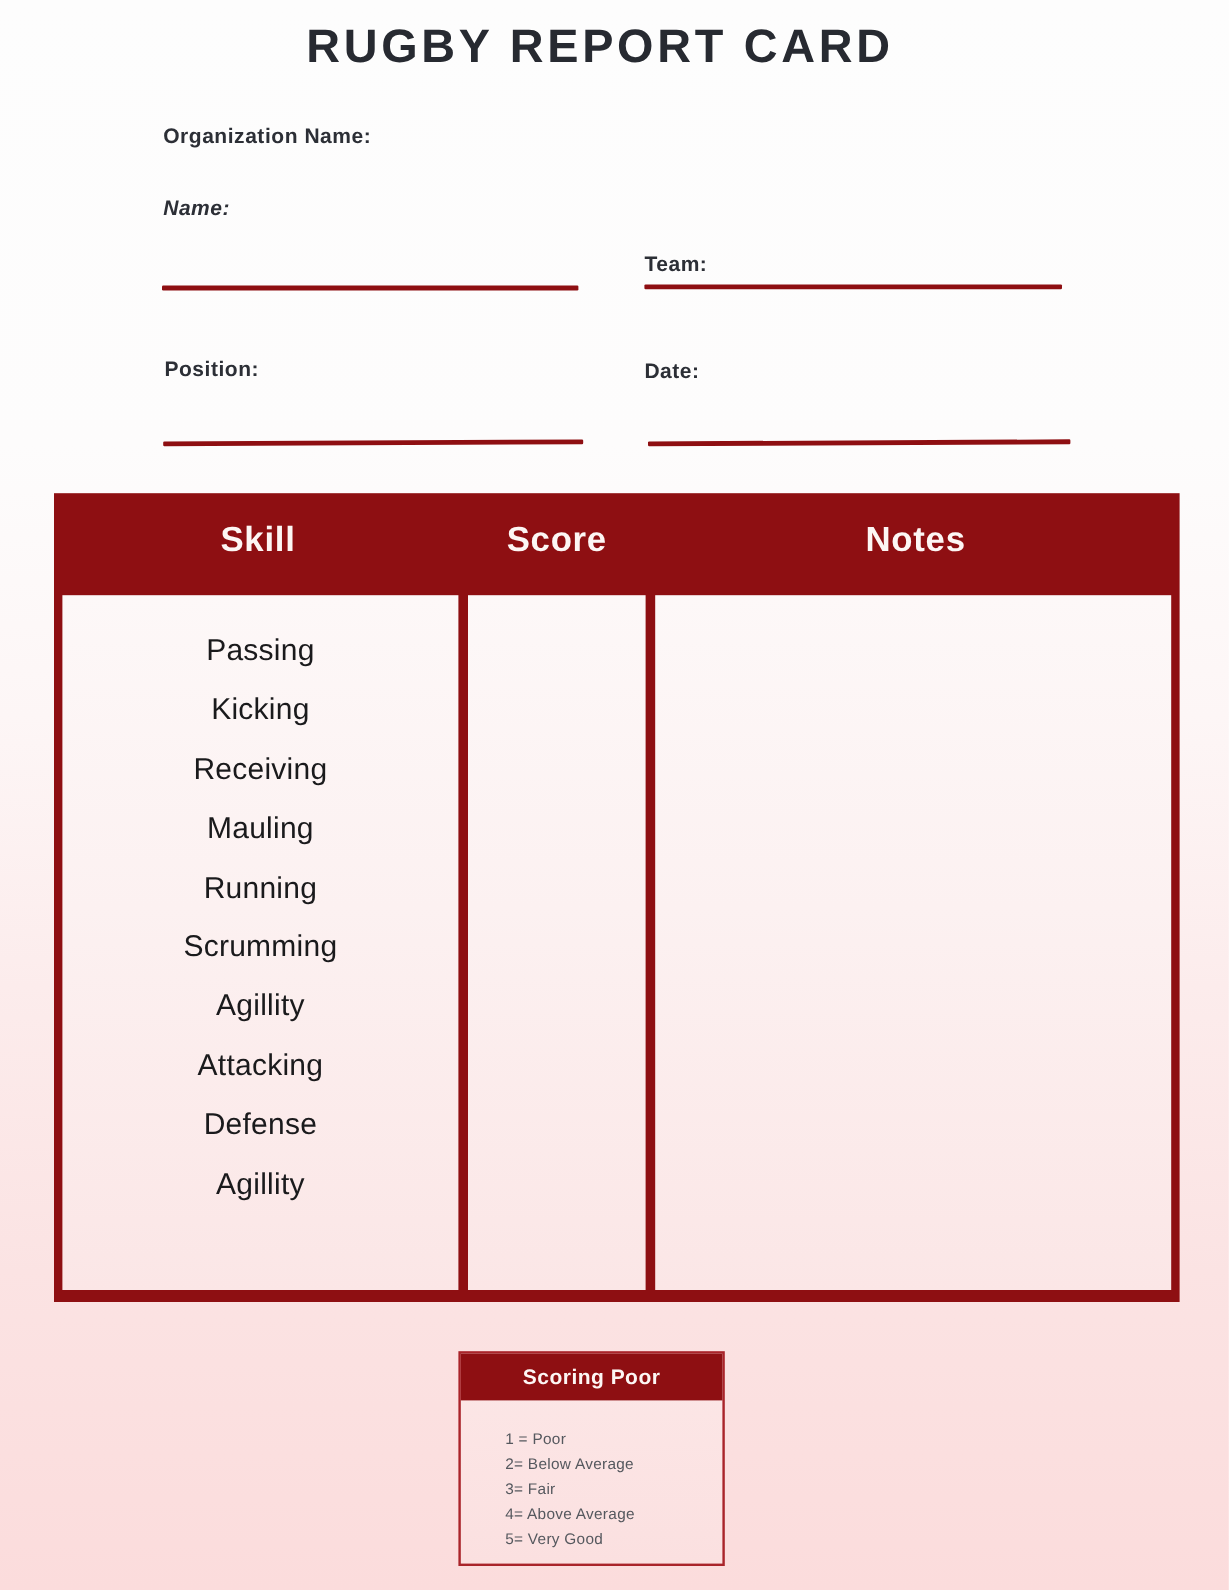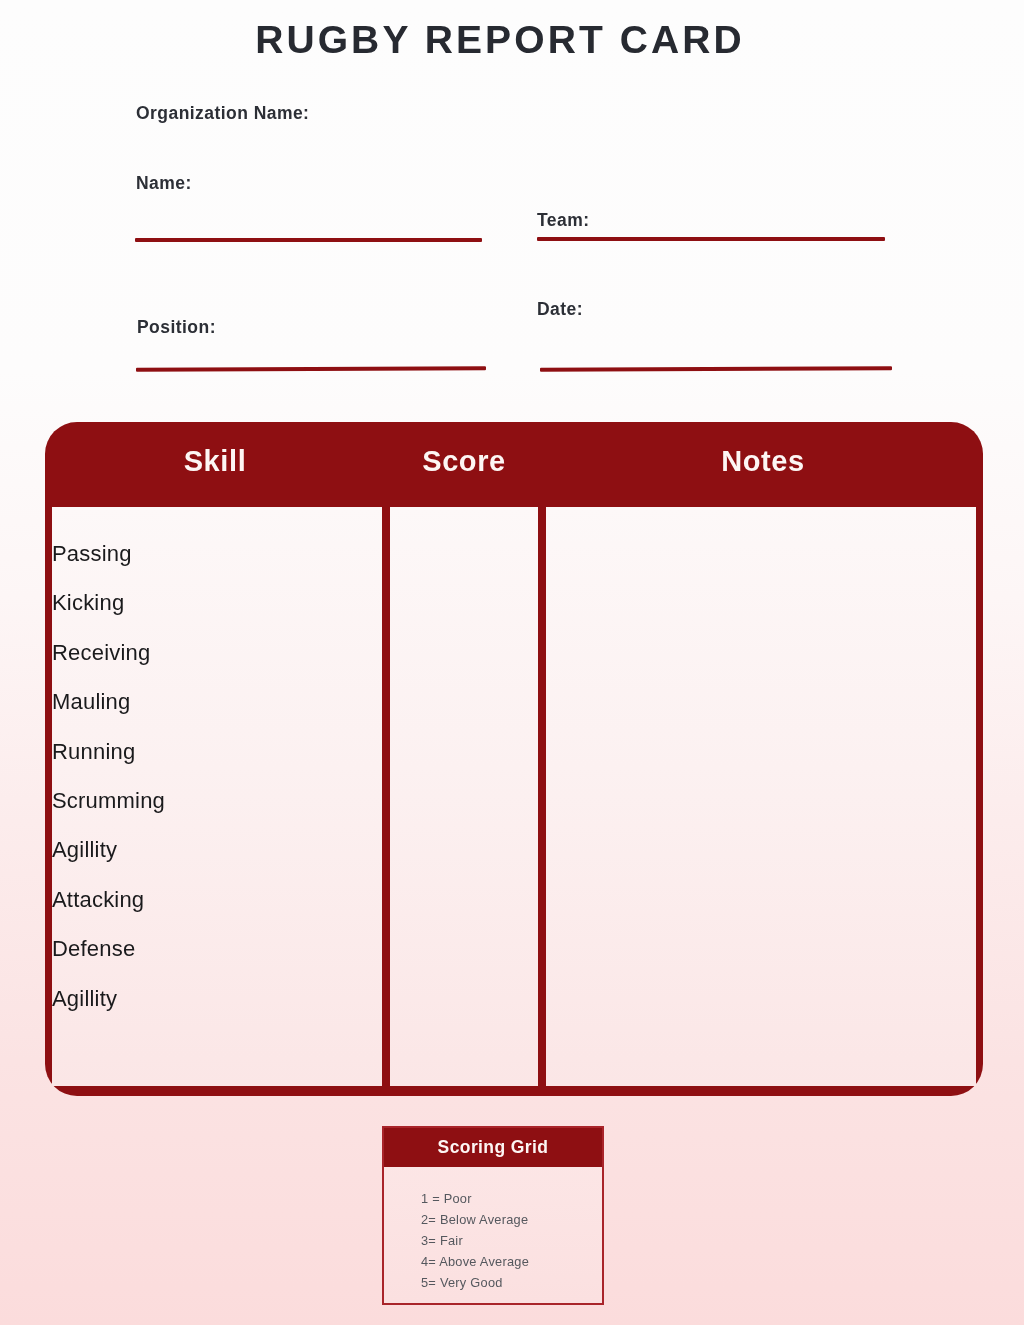--- a/index.html
+++ b/index.html
@@ -53,40 +53,39 @@
     white-space: nowrap;
   }
   .rule {
     position: absolute;
     height: 4px;
     background: #8e0f12;
     border-radius: 1px;
   }
 
   .lbl-org      { left: 136px; top: 5px; }
-  .lbl-name     { left: 136px; top: 75px; }
+  .lbl-name     { left: 136px; top: 65px; font-style: italic; }
   .lbl-team     { left: 537px; top: 64px; margin-top: 48px; }
-  .lbl-position { left: 137px; top: 199px; margin-top: 20px; }
+  .lbl-position { left: 137px; top: 199px; }
   .lbl-date     { left: 537px; top: 201px; }
 
   .rule-name     { left: 135px; top: 140px;  width: 347px; }
   .rule-team     { left: 537px; top: 139px;  width: 348px; }
   .rule-position { left: 136px; top: 269px;  width: 350px; transform: rotate(-0.28deg); }
   .rule-date     { left: 540px; top: 269px;  width: 352px; transform: rotate(-0.28deg); }
 
   
   .skills-table {
     position: absolute;
     left: 45px;
-    top: 422px;
+    top: 411px;
     width: 938px;
     height: 674px;
     background: #8e0f12;
     box-sizing: border-box;
-    border-radius: 32px;
   }
   .table-head {
     position: absolute;
     left: 0;
     top: 0;
     width: 100%;
     height: 78px;
     display: flex;
     align-items: center;
   }
@@ -115,22 +114,22 @@
   .col {
     background: linear-gradient(180deg, #fdf8f8 0%, #fcf1f1 45%, #fbe6e6 100%);
     box-sizing: border-box;
     height: 100%;
   }
   .col-skill { width: 330px; padding-top: 22px; }
   .col-score { width: 148px; }
   .col-notes { flex: 1; }
 
   .skill-row {
-    text-align: left;
-    font-size: 22px;
+    text-align: center;
+    font-size: 25px;
     color: #1a1a1c;
     letter-spacing: 0.2px;
     height: 49.4px;
     line-height: 49.4px;
   }
 
   
   .scoring-grid {
     position: absolute;
     left: 382px;
@@ -226,21 +225,21 @@
         <div class="skill-row"></div>
         <div class="skill-row"></div>
         <div class="skill-row"></div>
         <div class="skill-row"></div>
       </div>
   </div>
 
 </div>
 
 <div class="scoring-grid">
-  <div class="scoring-head">Scoring Grid</div>
+  <div class="scoring-head">Scoring Poor</div>
   <div class="scoring-body" id="scoring-body">
       <div class="scoring-line">1 = Poor</div>
       <div class="scoring-line">2= Below Average</div>
       <div class="scoring-line">3= Fair</div>
       <div class="scoring-line">4= Above Average</div>
       <div class="scoring-line">5= Very Good</div>
     </div>
 </div>
 
 </body></html>

